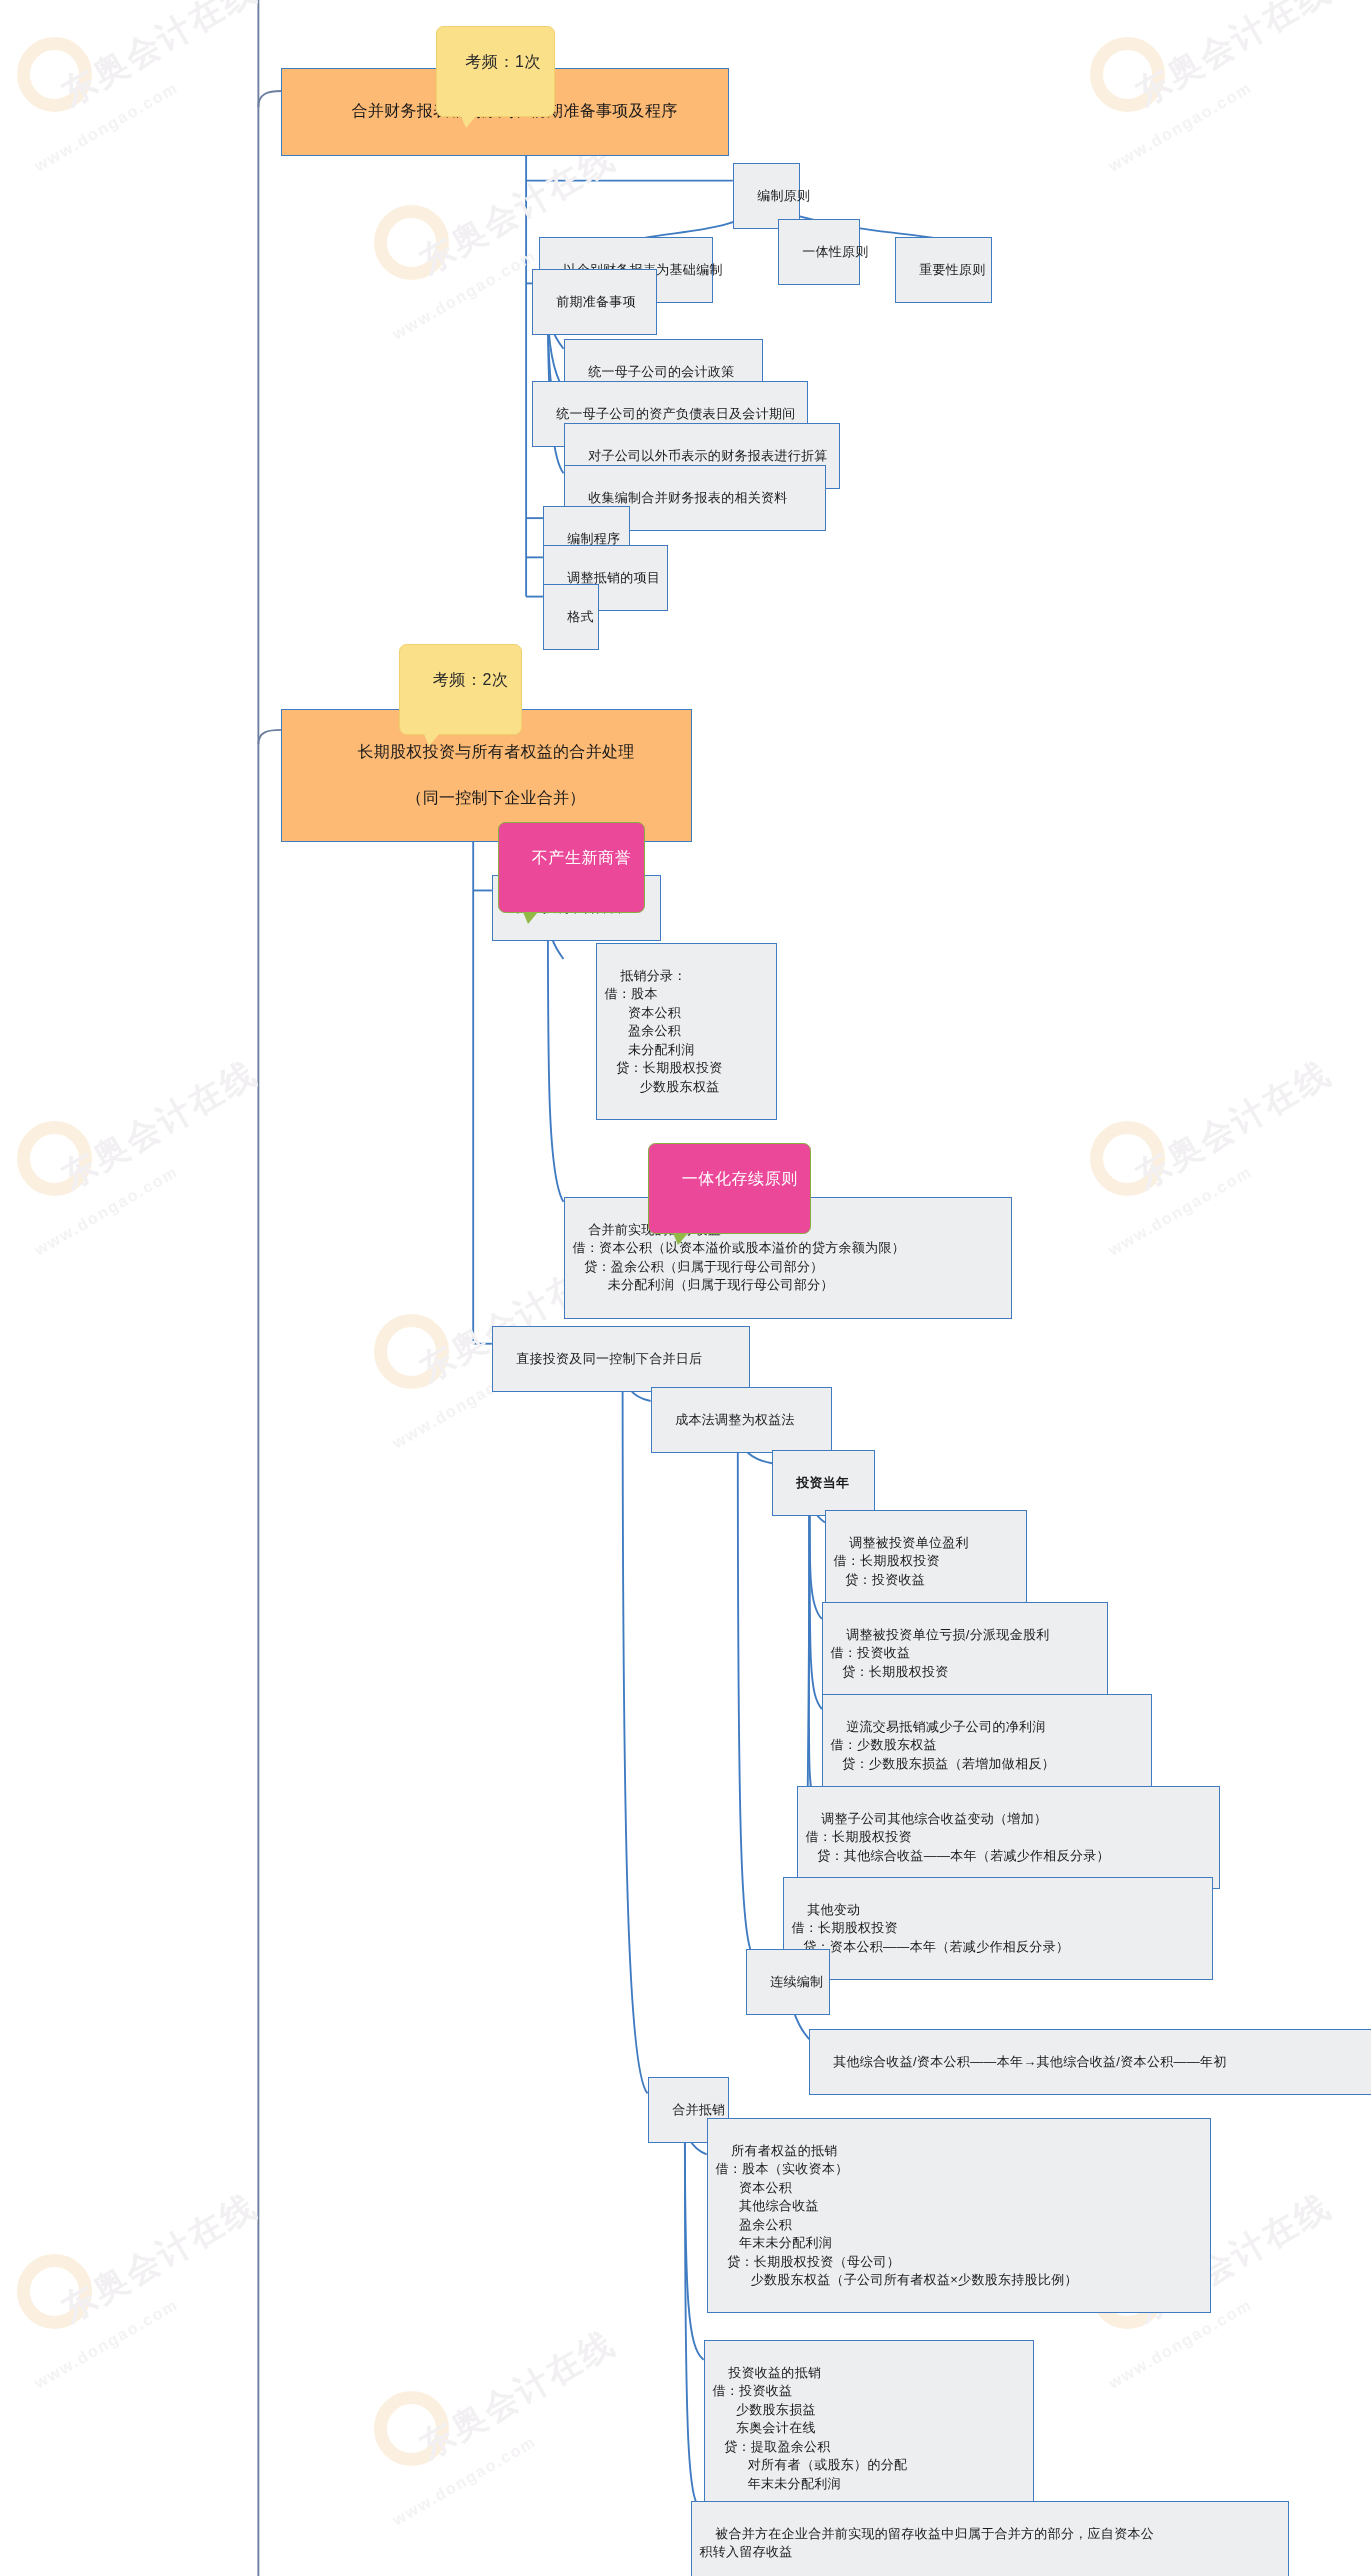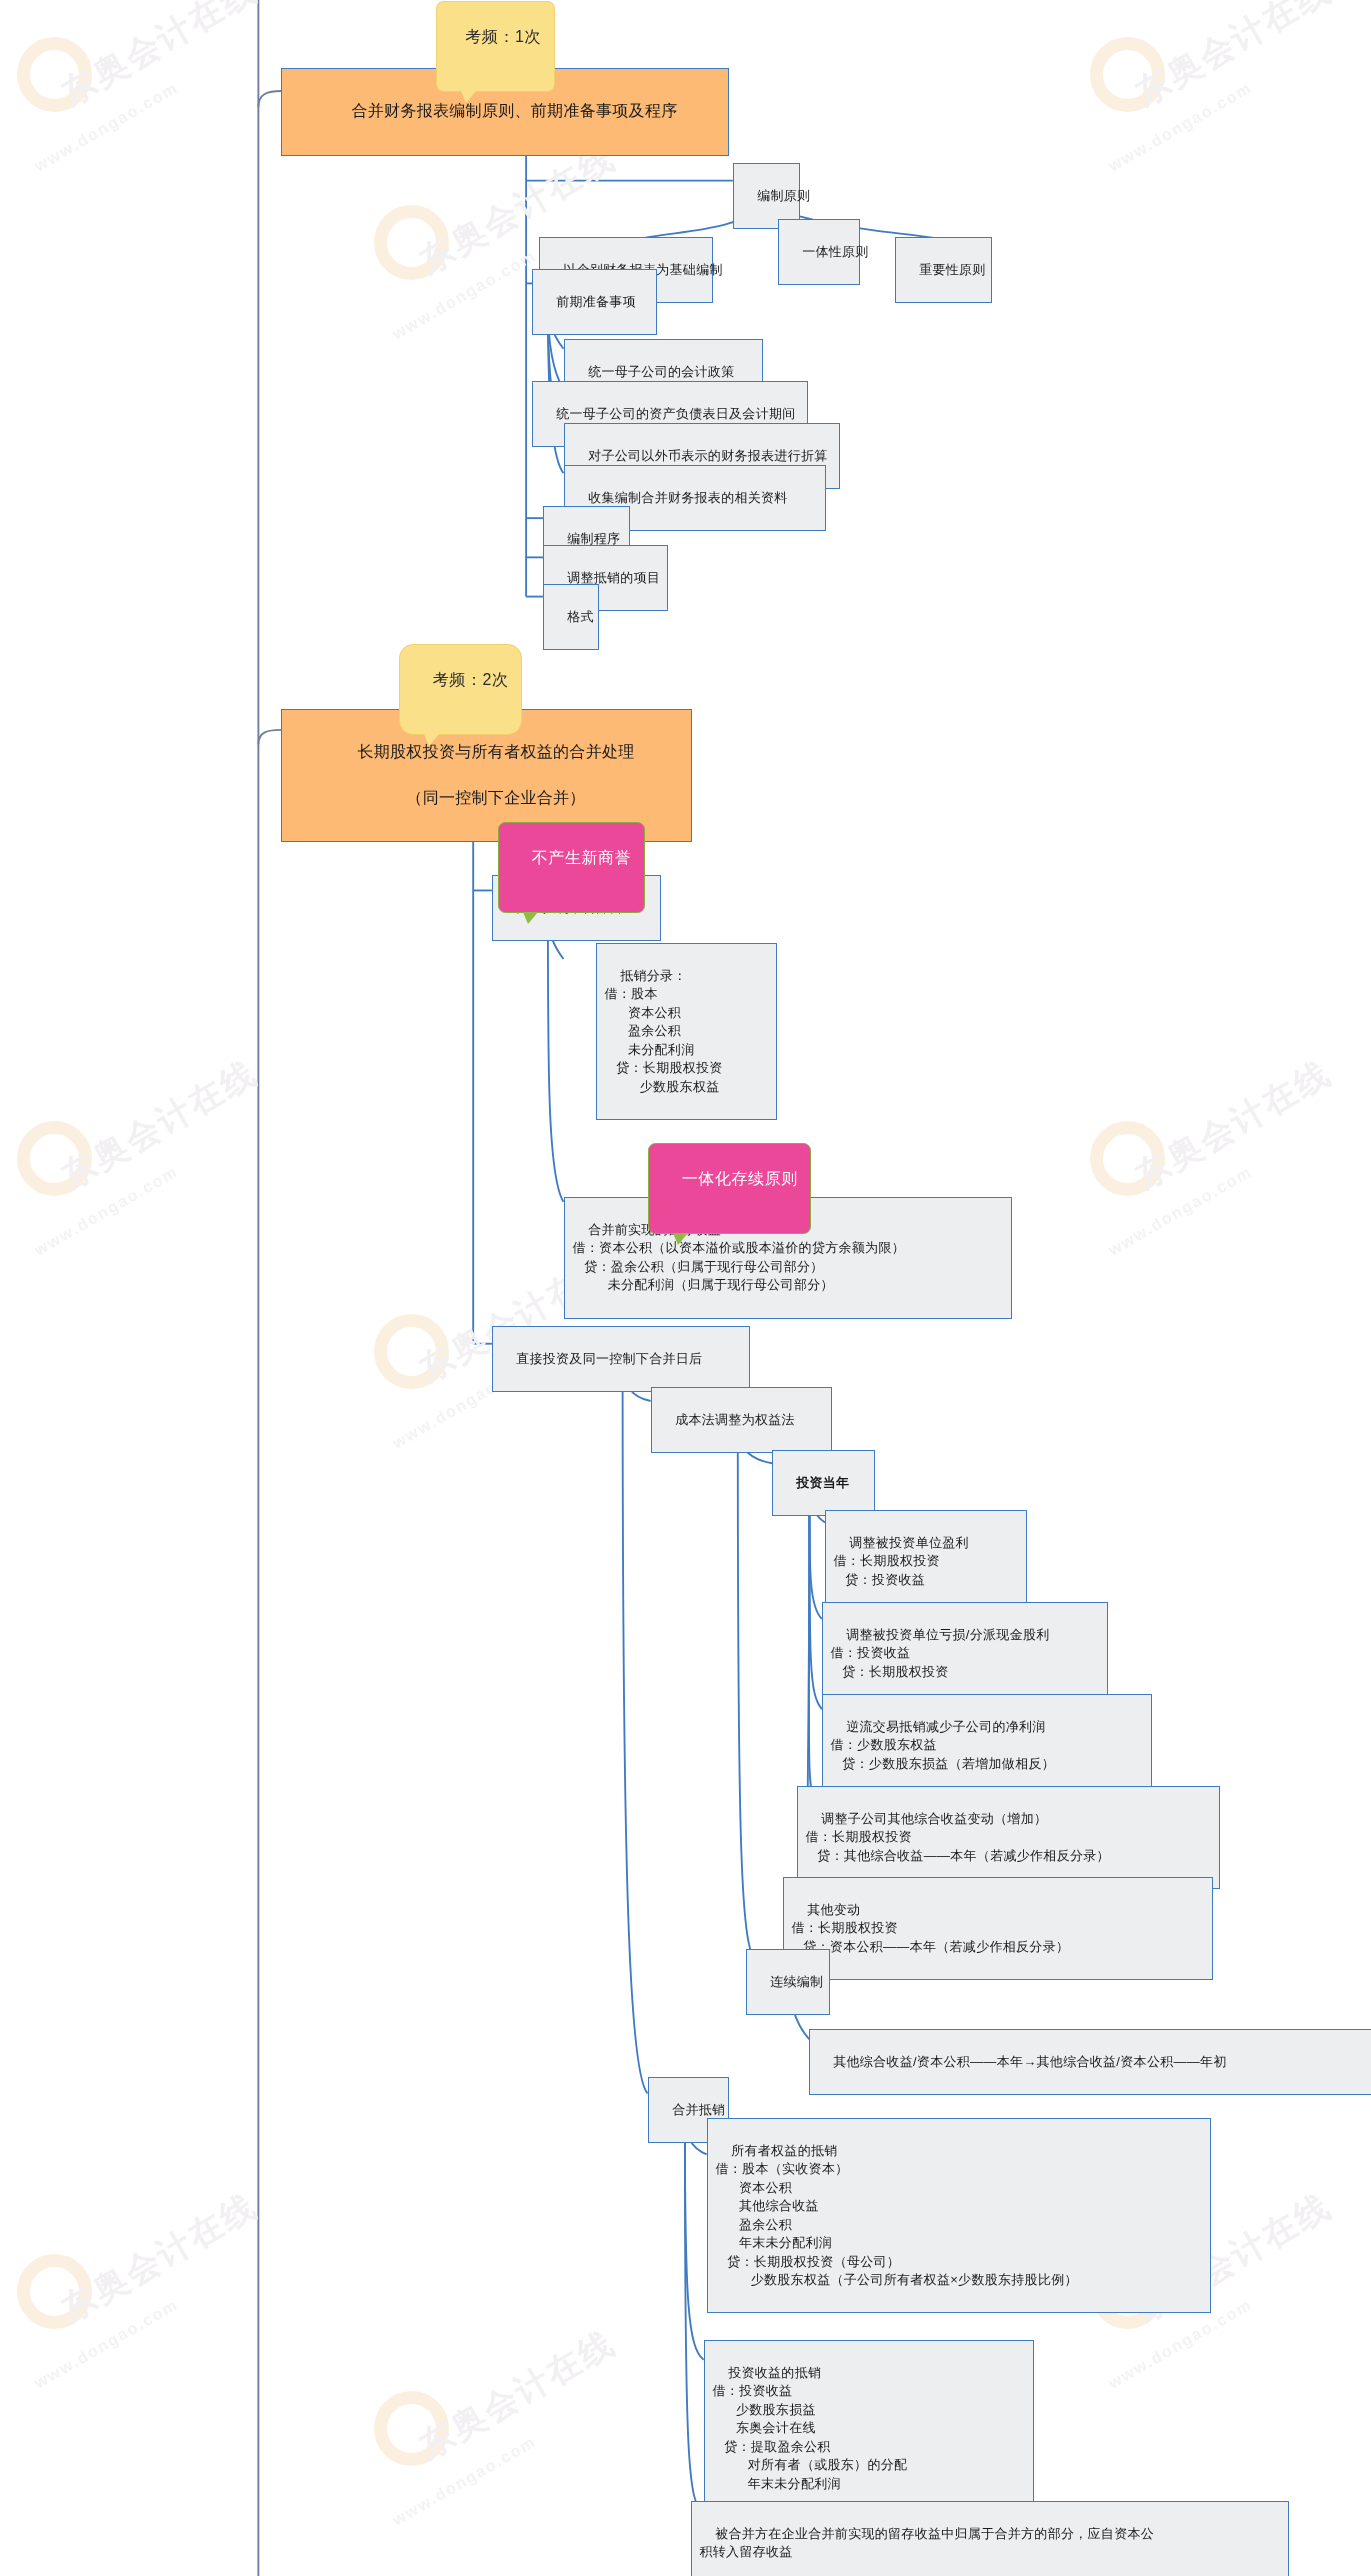--- a/index.html
+++ b/index.html
@@ -198,26 +198,26 @@
       <path d="M1300,2392 C1300,2960 1290,3020 1305,3040"></path>
 
       <path d="M1270,3195 C1270,3235 1290,3275 1320,3290"></path>
 
       <path d="M1100,3395 C1100,3430 1110,3450 1135,3460"></path>
       <path d="M1100,3395 C1100,3700 1105,3770 1130,3790"></path>
       <path d="M1100,3395 C1100,3960 1105,4020 1130,4035"></path>
     </g>
   </svg>
 
-  <div class="badge yellow" style="left:436px;top:1px;padding-left:8px;">
+  <div class="badge yellow" style="left:436px;top:26px;padding-left:8px;">
     <span>考频：1次</span>
     <span class="tail"></span>
   </div>
 
-  <div class="badge yellow" style="left:399px;top:644px;border-radius:14px;">
+  <div class="badge yellow" style="left:399px;top:644px;">
     <span>考频：2次</span>
     <span class="tail"></span>
   </div>
 
   <div class="badge green" style="left:498px;top:822px;">
     <span>不产生新商誉</span>
     <span class="tail"></span>
   </div>
 
   <div class="badge green" style="left:648px;top:1143px;">

